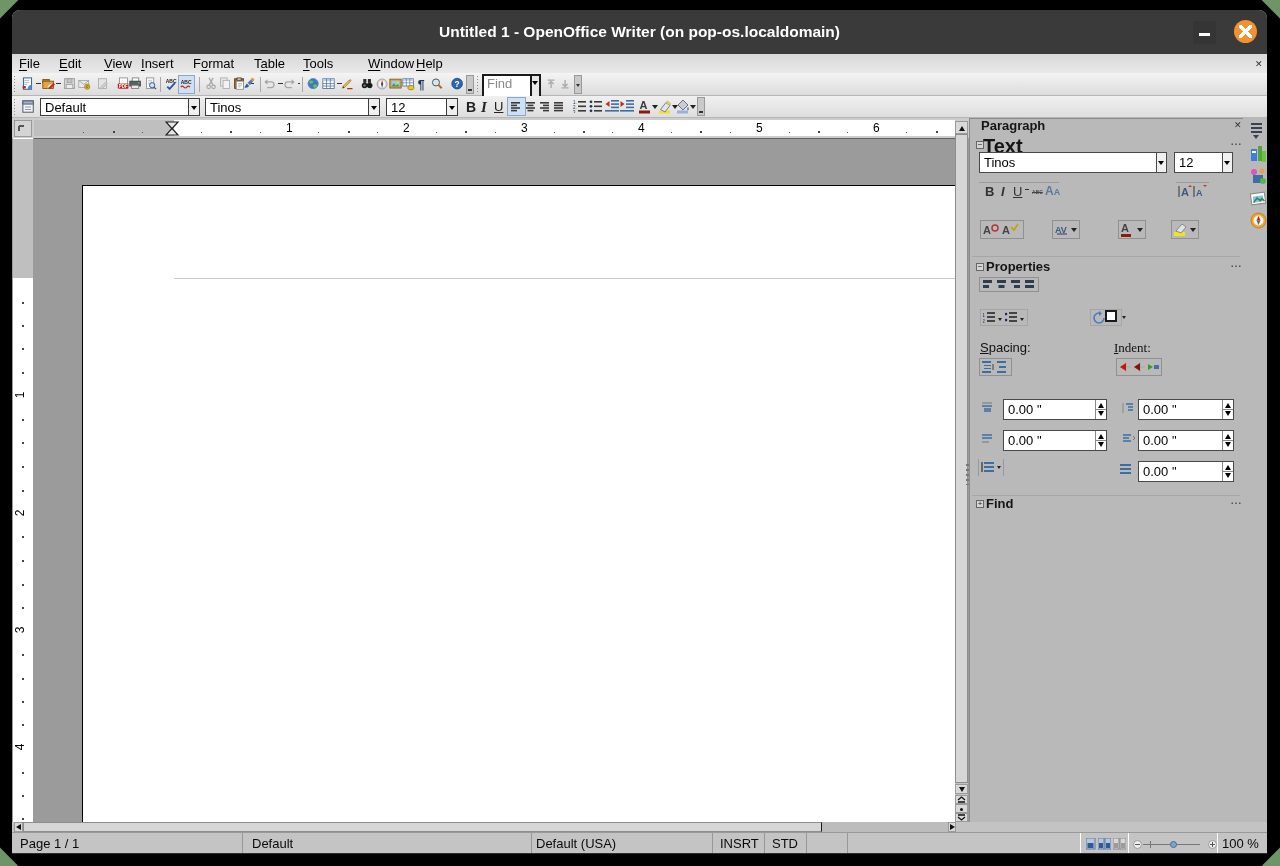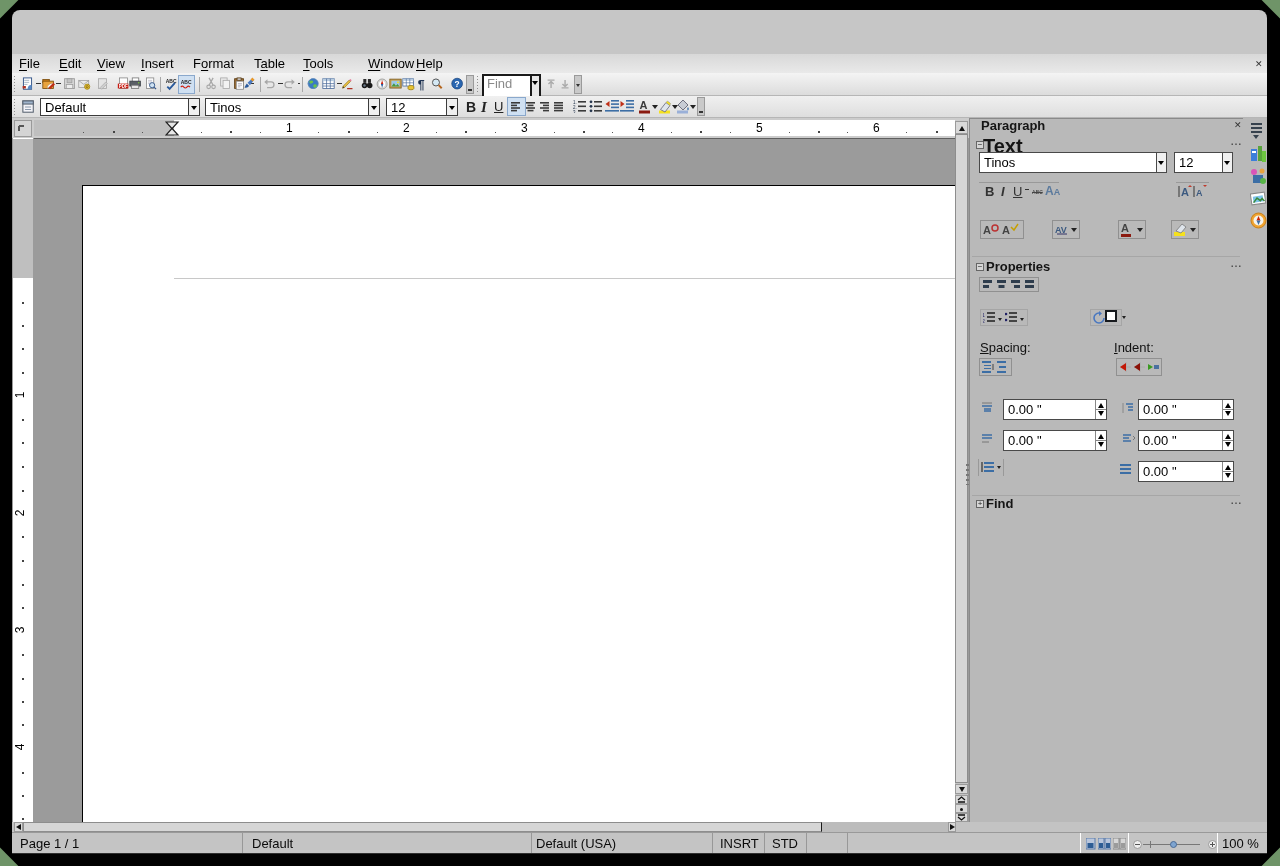--- a/index.html
+++ b/index.html
@@ -89,24 +89,30 @@
   #bottomedge { position:absolute; left:0; top:843px; width:1255px; height:1px; background:#2e2e2e; }
 </style>
 </head>
 <body>
 <div id="screen">
   <div class="corner" id="c-tl"></div>
   <div class="corner" id="c-tr"></div>
   <div class="corner" id="c-bl"></div>
   <div class="corner" id="c-br"></div>
   <div id="win">
+    <div id="titlebar">
+      <div id="title-text">Untitled 1 - OpenOffice Writer (on pop-os.localdomain)</div>
+      <div style="position:absolute; left:1181px; top:11px; width:23px; height:23px; background:#353535;"></div>
+        <div id="min-dash"></div>
+      <div id="close-btn"></div>
+    </div>
     <div id="menubar">
       <span class="mi" style="left:7px"><u>F</u>ile</span>
       <span class="mi" style="left:47px"><u>E</u>dit</span>
-      <span class="mi" style="left:85px"><u>V</u>iew</span>
+      <span class="mi" style="left:92px"><u>V</u>iew</span>
       <span class="mi" style="left:129px"><u>I</u>nsert</span>
       <span class="mi" style="left:181px">F<u>o</u>rmat</span>
       <span class="mi" style="left:242px">T<u>a</u>ble</span>
       <span class="mi" style="left:291px"><u>T</u>ools</span>
       <span class="mi" style="left:356px"><u>W</u>indow</span>
       <span class="mi" style="left:404px"><u>H</u>elp</span>
       <span class="mclose">✕</span>
     </div>
     <div id="toolbar1">
         <div class="grip" style="left:2px; top:3px;"></div>
@@ -595,21 +601,21 @@
       <div class="abs" style="left:1008px; top:180px; border-left:2px solid transparent; border-right:2px solid transparent; border-top:3px solid #222;"></div>
       <div class="sbox" style="left:1078px; top:171px; width:32px; height:17px; border-color:#a5a5a5;"></div>
       <svg class="abs" style="left:1080px; top:173px;" width="14" height="13">
         <path d="M7 2 a5 5 0 1 0 5 5" stroke="#4a78c0" stroke-width="1.6" fill="none"></path>
         <path d="M7 0 l3 2.5 l-3 2.5 z" fill="#4a78c0"></path>
       </svg>
       <div class="abs" style="left:1093px; top:172px; width:12px; height:12px; border:2px solid #16191d; background:#fff;"></div>
       <div class="abs" style="left:1110px; top:178px; border-left:2px solid transparent; border-right:2px solid transparent; border-top:3px solid #222;"></div>
 
       <div class="abs" style="left:968px; top:202px; font-size:13px; color:#111;"><u>S</u>pacing:</div>
-      <div class="abs" style="left:1102px; top:202px; font-size:13px; color:#111;"><u>I</u>ndent:</div>
+      <div class="abs" style="left:1102px; top:202px; font-size:13px; color:#111;font-family:Liberation Serif, serif;"><u>I</u>ndent:</div>
       <div class="sbox" style="left:967px; top:220px; width:33px; height:18px;"></div>
       <svg class="abs" style="left:970px; top:223px;" width="13" height="12">
         <g fill="#3c6ea5">
             <rect x="0" y="0" width="9" height="2"></rect>
             <rect x="0" y="10" width="9" height="2"></rect>
             <rect x="2" y="4" width="7" height="1"></rect>
             <rect x="2" y="7" width="7" height="1"></rect>
           </g>
         <path d="M11 3 v6" stroke="#444" stroke-width="1"></path>
       </svg>

